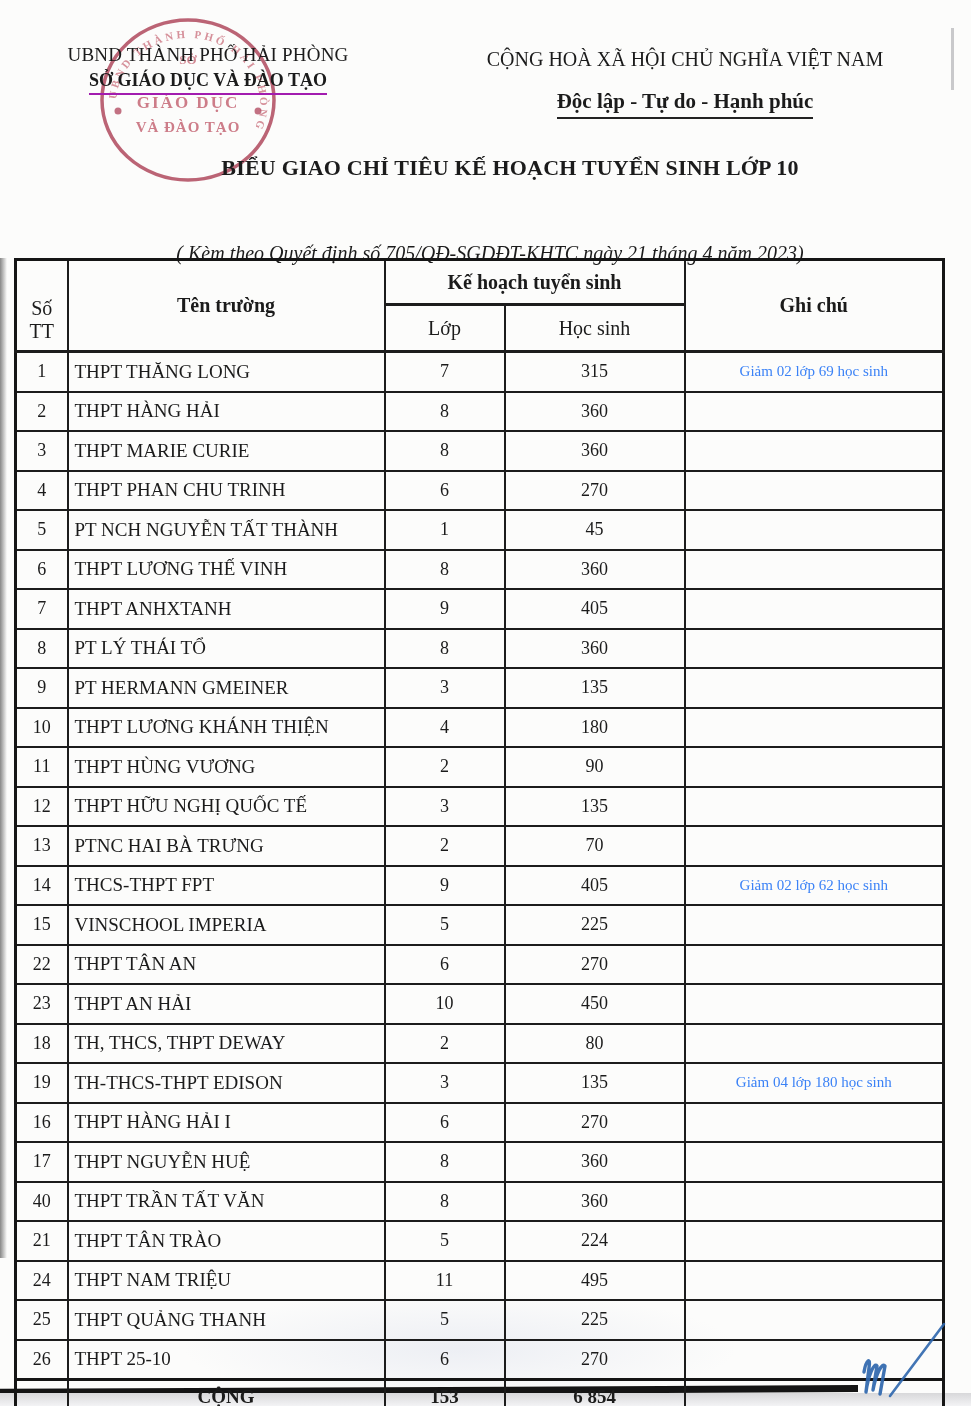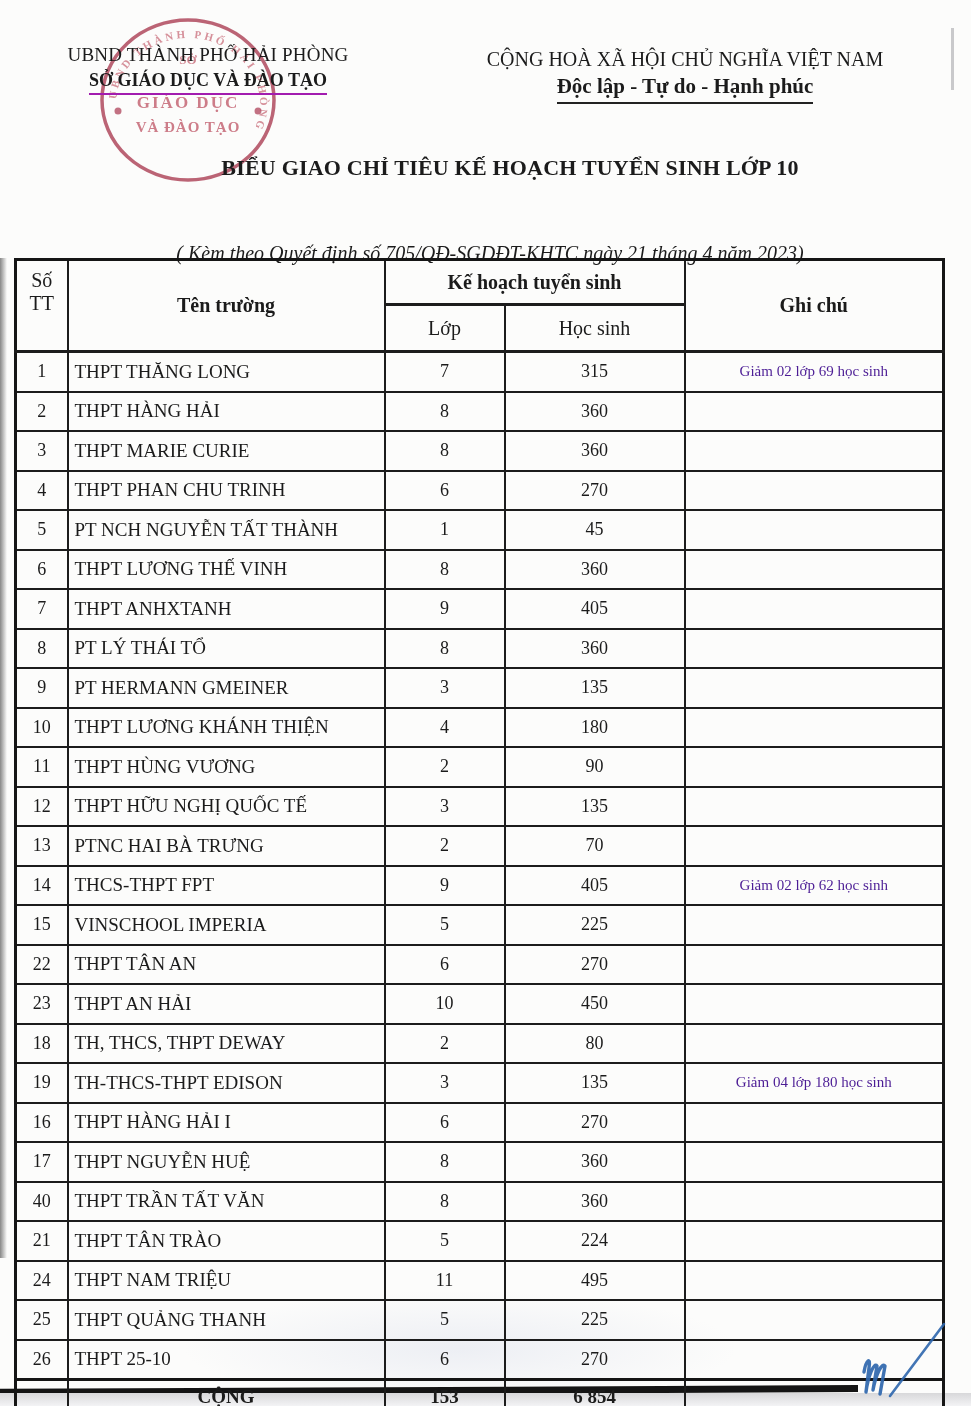--- a/index.html
+++ b/index.html
@@ -19,50 +19,50 @@
     background:#141414;transform:rotate(-.25deg);}
   .page-bottom-gray{position:absolute;left:0;top:1393px;width:971px;height:13px;
     background:linear-gradient(#d8d8da,#f3f3f5);}
   
   .hdr-left{position:absolute;left:48px;top:44px;width:320px;text-align:center;z-index:2;}
   .hdr-left .l1{font-size:19px;letter-spacing:.2px;}
   .hdr-left .l2{font-size:18px;font-weight:bold;margin-top:4px;display:inline-block;
     padding-bottom:2px;border-bottom:2px solid #a21caf;}
   .hdr-right{position:absolute;left:440px;top:48px;width:490px;text-align:center;z-index:2;}
   .hdr-right .l1{font-size:20px;}
-  .hdr-right .l2{font-size:21px;font-weight:bold;margin-top:3px;display:inline-block;
+  .hdr-right .l2{font-size:21px;font-weight:bold;margin-top:18px;display:inline-block;
     padding-bottom:3px;border-bottom:2px solid #222;}
   .stamp{position:absolute;left:96px;top:16px;width:184px;height:168px;z-index:1;opacity:.92;}
   
   .doc-title{position:absolute;left:80px;top:152px;width:860px;text-align:center;z-index:2;}
   .doc-title .t1,.doc-title .t2{font-size:22px;font-weight:bold;letter-spacing:.2px;line-height:1.45;}
   .doc-subtitle{position:absolute;left:40px;top:222px;width:900px;text-align:center;
     font-style:italic;font-size:20px;z-index:2;margin-top:20px;}
   
   table.quota{position:absolute;left:14px;top:258px;width:928px;
     border-collapse:collapse;table-layout:fixed;z-index:2;}
   table.quota col.c-stt{width:52px;}
   table.quota col.c-school{width:317px;}
   table.quota col.c-classes{width:120px;}
   table.quota col.c-students{width:180px;}
   table.quota col.c-note{width:259px;}
   table.quota td,table.quota th{border:2px solid #1c1c1c;padding:0;vertical-align:middle;}
   table.quota{border:3px solid #151515;}
   th.h-stt{font-size:20px;font-weight:normal;}
-  th.h-stt .stack{display:flex;flex-direction:column;justify-content:flex-start;height:74px;padding:4px 0;}
+  th.h-stt .stack{display:flex;flex-direction:column;justify-content:flex-end;height:74px;padding:4px 0;}
   th.h-school,th.h-plan,th.h-note{font-size:20px;font-weight:bold;}
   th.h-sub{font-size:20px;font-weight:normal;height:44px;}
   tr.hdr1 th{height:42px;border-bottom-width:3px;}
   tr.hdr2 th{border-bottom-width:3px;}
   tbody td{height:37.5px;font-size:18px;text-align:center;
     border-top:1px solid #9b9b9b;border-bottom:1px solid #9b9b9b;
     border-left:2px solid #1c1c1c;border-right:2px solid #1c1c1c;}
   tbody td.cell-school{text-align:left;padding-left:6px;font-size:19px;white-space:nowrap;overflow:hidden;}
   tbody td.cell-stt{font-size:18px;}
-  tbody td.cell-note{font-size:15px;color:#4c1d95;}
+  tbody td.cell-note{font-size:15px;color:#3b82f6;}
   tr.total td{height:32px;font-weight:bold;font-size:19px;text-align:center;
     border-top:3px solid #151515;border-bottom:3px solid #151515;
     border-left:2px solid #1c1c1c;border-right:2px solid #1c1c1c;}
   
   .signature{position:absolute;left:852px;top:1322px;width:100px;height:84px;z-index:3;}
 </style>
 </head>
 <body>
 
 <div id="page">

